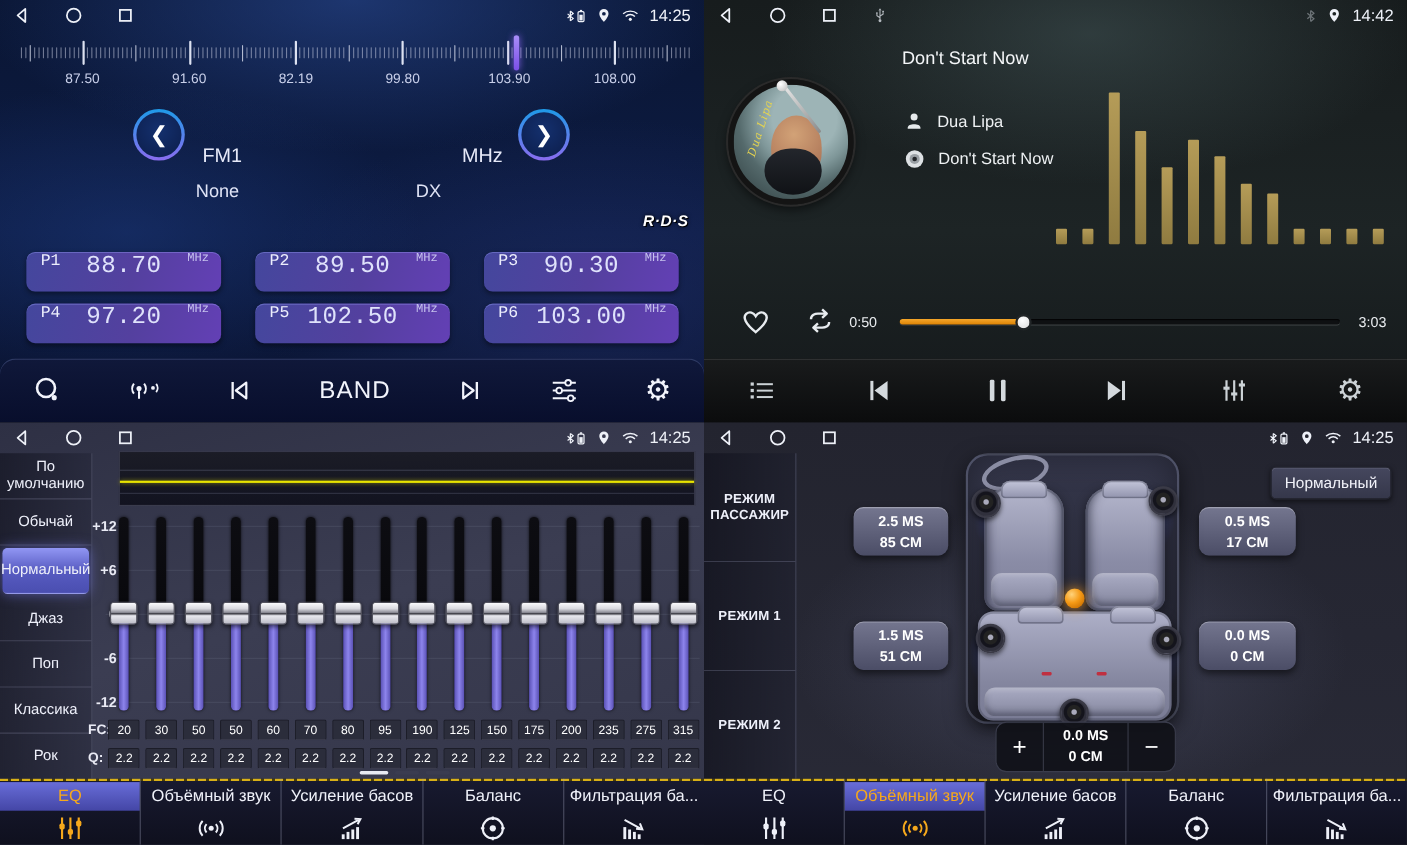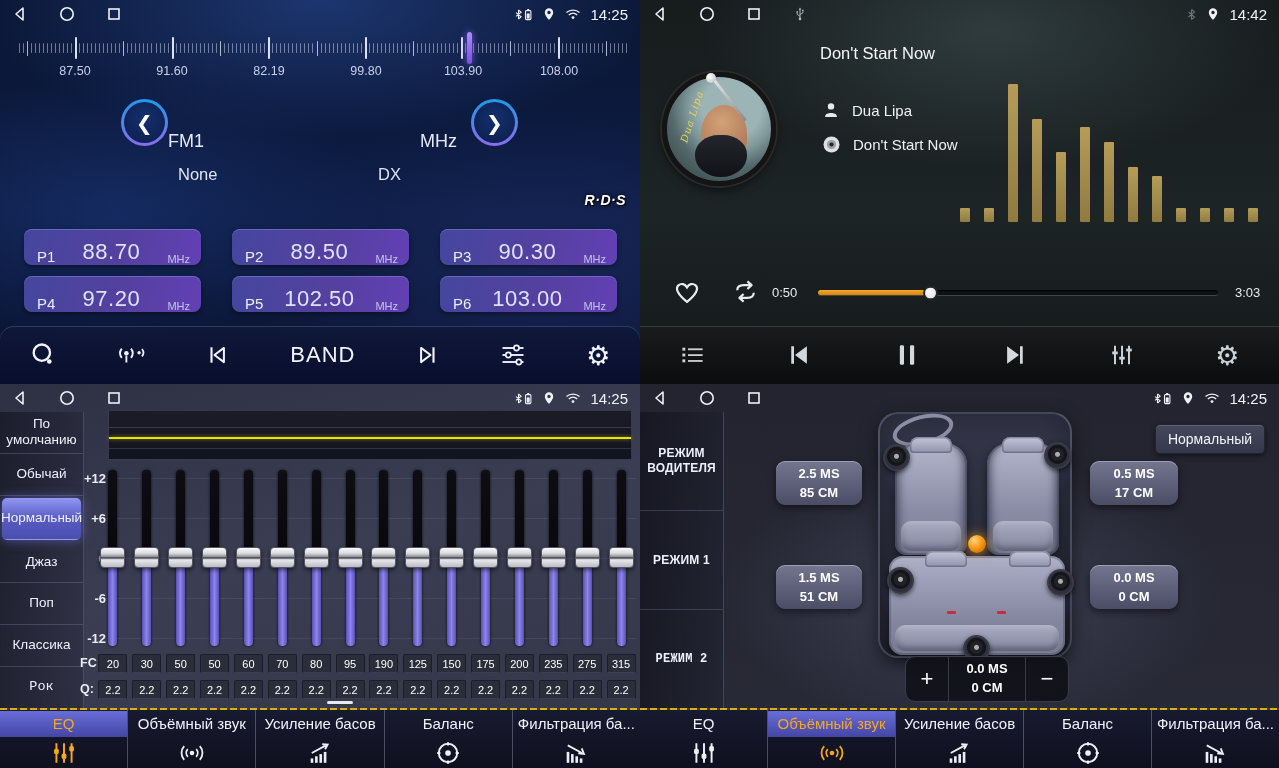--- a/index.html
+++ b/index.html
@@ -35,23 +35,23 @@
   .chev .in{width:100%;height:100%;border-radius:50%;background:radial-gradient(circle at 50% 40%,#14306e,#0c1d4a);
     display:flex;align-items:center;justify-content:center;color:#fff;font-size:20px;font-weight:bold;}
   .bigfreq{position:absolute;left:228px;top:97px;width:185px;text-align:center;font-size:43px;font-weight:bold;
     color:#f3effa;letter-spacing:1px;}
   .rlbl{position:absolute;font-size:18px;color:#e6e9f8;}
   .rsub{position:absolute;font-size:16.5px;color:#dfe3f5;}
   .rds{position:absolute;right:14px;top:192px;font-size:14px;font-weight:bold;font-style:italic;color:#fff;
     text-shadow:1px 1px 0 #000,0 0 4px #000;letter-spacing:.5px;}
   .presets{position:absolute;left:24px;top:229px;width:593px;display:grid;
     grid-template-columns:1fr 1fr 1fr;grid-column-gap:31px;grid-row-gap:11px;}
-  .preset{height:36px;border-radius:8px;display:flex;align-items:flex-end;cursor:pointer;
+  .preset{height:36px;border-radius:8px;display:flex;align-items:flex-start;cursor:pointer;
     background:linear-gradient(105deg,#44479d 0%,#54409f 55%,#6340b5 100%);
-    box-shadow:inset 0 1px 0 rgba(160,170,255,.35),0 2px 5px rgba(0,0,0,.4);}
+    box-shadow:inset 0 1px 0 rgba(160,170,255,.35),0 2px 5px rgba(0,0,0,.4);font-family:Liberation Mono, monospace;}
   .preset .pn{font-size:15px;color:#eceefc;margin-left:13px;}
   .preset .pf{flex:1;text-align:center;font-size:22px;color:#dfe2fb;letter-spacing:.5px;}
   .preset .pu{font-size:11px;color:#c6c2ee;margin-right:11px;}
   .rtool{position:absolute;left:0;right:0;bottom:0;height:58px;border-radius:14px 14px 0 0;
     background:linear-gradient(180deg,rgba(16,24,58,.92),rgba(8,14,44,.96));
     box-shadow:inset 0 1px 0 rgba(120,140,200,.3);display:flex;align-items:center;justify-content:space-around;color:#f2f4fc;}
   .rtool .band{font-size:22px;letter-spacing:1px;color:#f2f4fc;cursor:pointer;}
   .icb{cursor:pointer;display:flex;align-items:center;justify-content:center;}
   .gear{font-family:"DejaVu Sans",sans-serif;font-size:27px;line-height:1;cursor:pointer;}
   
@@ -83,21 +83,21 @@
   .pthumb{position:absolute;top:50%;width:15px;height:15px;border-radius:50%;transform:translate(-7px,-7.5px);
     background:radial-gradient(circle at 40% 35%,#fff,#dcdcdc);border:2px solid #212527;box-sizing:border-box;cursor:pointer;}
   .ptool{position:absolute;left:0;right:0;bottom:0;height:58px;
     background:linear-gradient(180deg,#191b1c,#0b0c0d);box-shadow:inset 0 1px 0 rgba(255,255,255,.13);
     display:flex;align-items:center;justify-content:space-around;color:#ccd2d6;}
   
   .side{position:absolute;left:0;top:28px;bottom:60px;width:83px;display:flex;flex-direction:column;
     background:linear-gradient(90deg,rgba(12,13,24,.55),rgba(26,28,44,.35));border-right:1px solid rgba(150,155,185,.35);}
   .side .it{flex:1;display:flex;align-items:center;justify-content:center;text-align:center;
     font-size:13.5px;color:#eef0fa;border-bottom:1px solid rgba(160,165,195,.25);padding:1px 3px;line-height:1.25;cursor:pointer;}
-  .side .it:last-child{border-bottom:none;font-family:Liberation Mono, monospace;}
+  .side .it:last-child{border-bottom:none;}
   .side .it.sel{background:linear-gradient(180deg,#9297f4,#585cc2 50%,#4a4eb0);border-radius:5px;
     margin:2px;box-shadow:0 0 12px rgba(125,130,245,.55);}
   .menu .it{font-size:12px;font-weight:bold;letter-spacing:.2px;}
   .curve{position:absolute;left:108px;top:26px;width:524px;height:50px;
     background:linear-gradient(180deg,#1b1c26,#121320);border:1px solid rgba(90,92,115,.5);box-sizing:border-box;}
   .curve .mid{position:absolute;left:0;right:0;top:16px;height:1px;background:rgba(120,122,150,.35);}
   .curve .yline{position:absolute;left:0;right:0;top:26px;height:2px;background:#e8e400;box-shadow:0 0 4px rgba(232,228,0,.6);}
   .curve .mid2{position:absolute;left:0;right:0;top:37px;height:1px;background:rgba(120,122,150,.3);}
   .scale{position:absolute;left:80px;width:26px;text-align:right;font-size:13px;font-weight:bold;color:#e9eaf4;}
   .eq-grid{position:absolute;height:1px;left:96px;right:4px;background:rgba(205,210,240,.09);}
@@ -378,21 +378,21 @@
   <span class="dlab" style="left:336px">99.80</span>
   <span class="dlab" style="left:433px">103.90</span>
   <span class="dlab" style="left:529px">108.00</span>
 
   <div class="chev" style="left:121px;top:99px">
       <div class="in">❮</div>
     </div>
   <div class="chev" style="left:471px;top:99px">
       <div class="in">❯</div>
     </div>
-  <span class="rlbl" style="left:168px;top:131px">FM1</span>
+  <span class="rlbl" style="left:184px;top:131px">FM1</span>
   <span class="rlbl" style="left:420px;top:131px">MHz</span>
   <span class="rsub" style="left:178px;top:165px">None</span>
   <span class="rsub" style="left:378px;top:165px">DX</span>
   <span class="rds">R·D·S</span>
 
   <div class="presets">
     <div class="preset">
         <span class="pn">P1</span>
         <span class="pf">88.70</span>
         <span class="pu">MHz</span>
@@ -929,21 +929,21 @@
           <svg width="16" height="12" viewBox="0 0 16 12">
             <path d="M1.5 4.5 C5 1.3 11 1.3 14.5 4.5 M3.8 7 C6.3 4.8 9.7 4.8 12.2 7" fill="none" stroke="#eef1f8" stroke-width="1.3"></path>
             <circle cx="8" cy="9.6" r="1.4" fill="#eef1f8"></circle>
           </svg>
         </span>
       <span>14:25</span>
     </div>
   </div>
 
   <div class="side menu">
-    <div class="it">РЕЖИМ ВОДИТЕЛЯ</div>
+    <div class="it">РЕЖИМ ПАССАЖИР</div>
     <div class="it">РЕЖИМ 1</div>
     <div class="it">РЕЖИМ 2</div>
   </div>
 
   <div class="normbtn">
       <span>Нормальный</span>
     </div>
 
   <div class="dbtn" style="left:136px;top:77px;width:86px">
     <span>2.5 MS</span>

